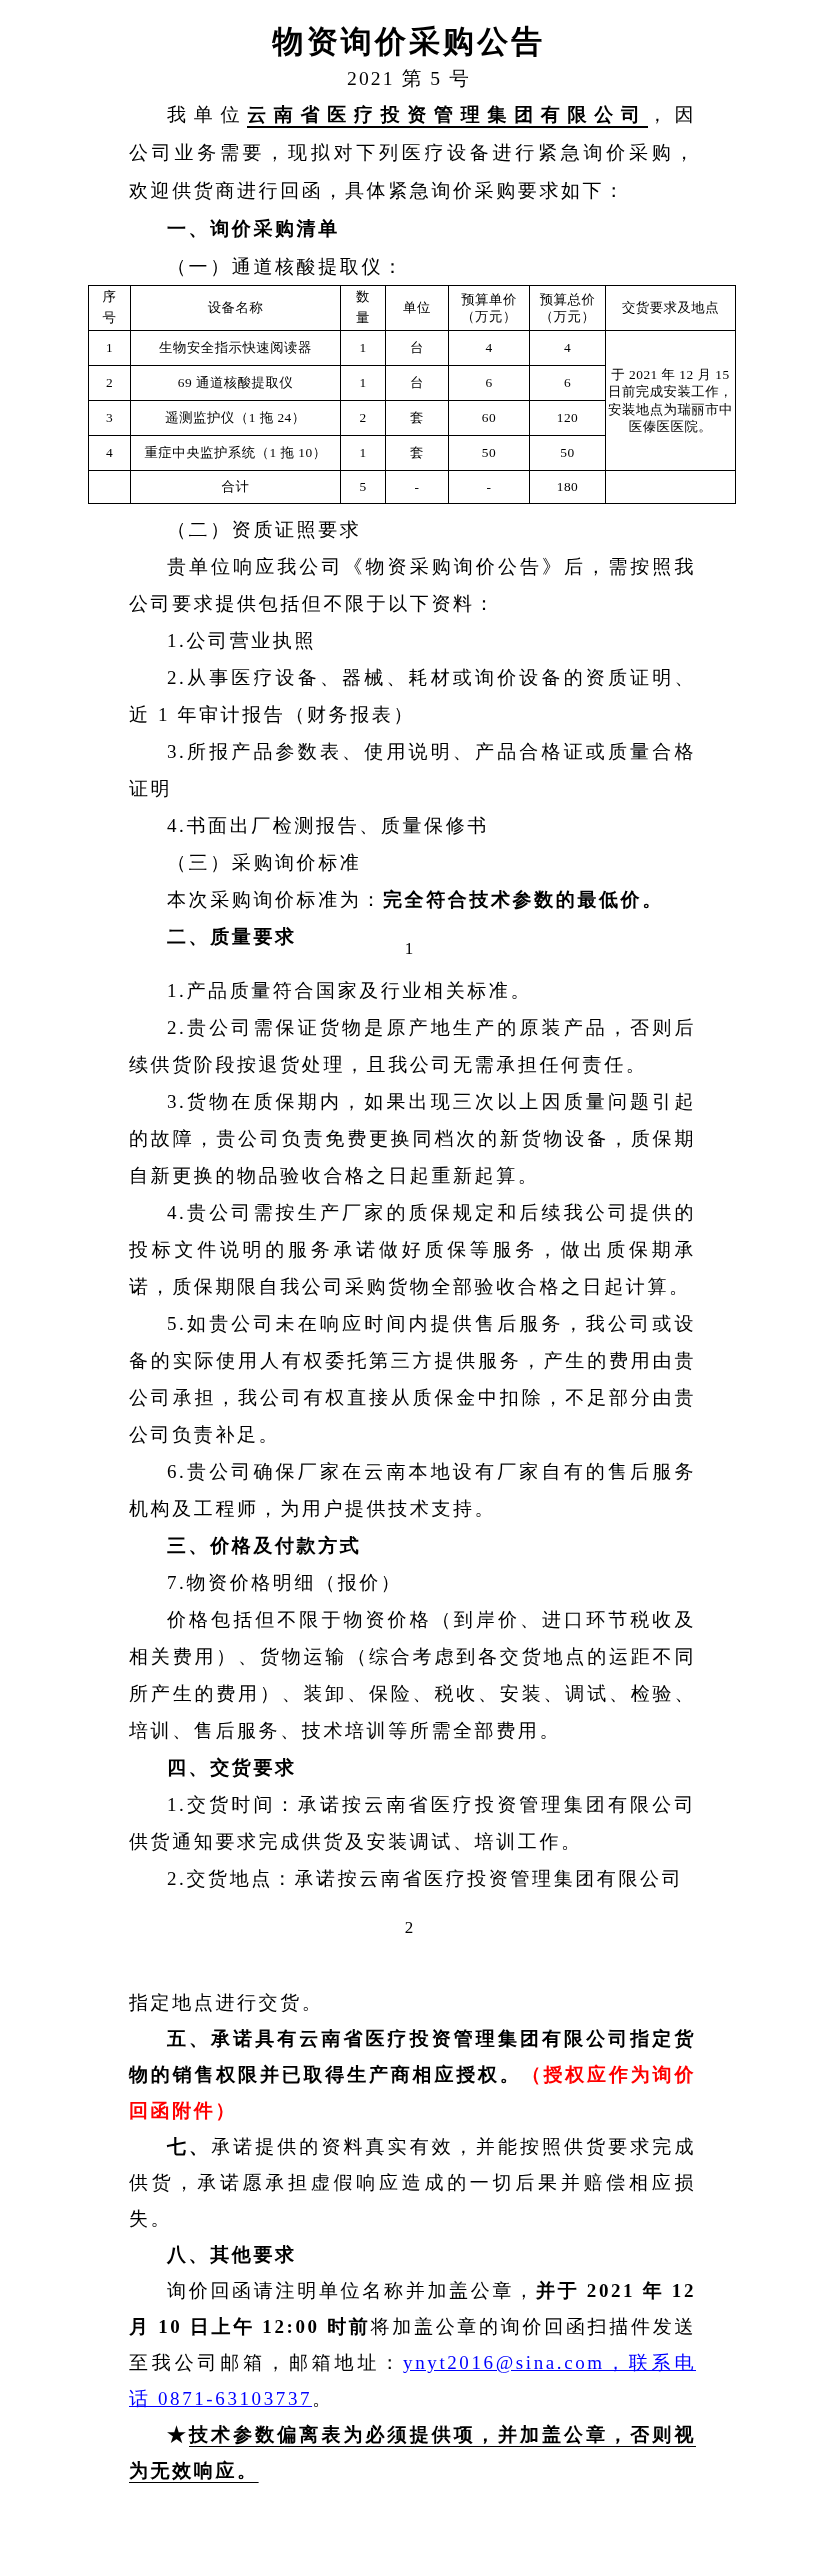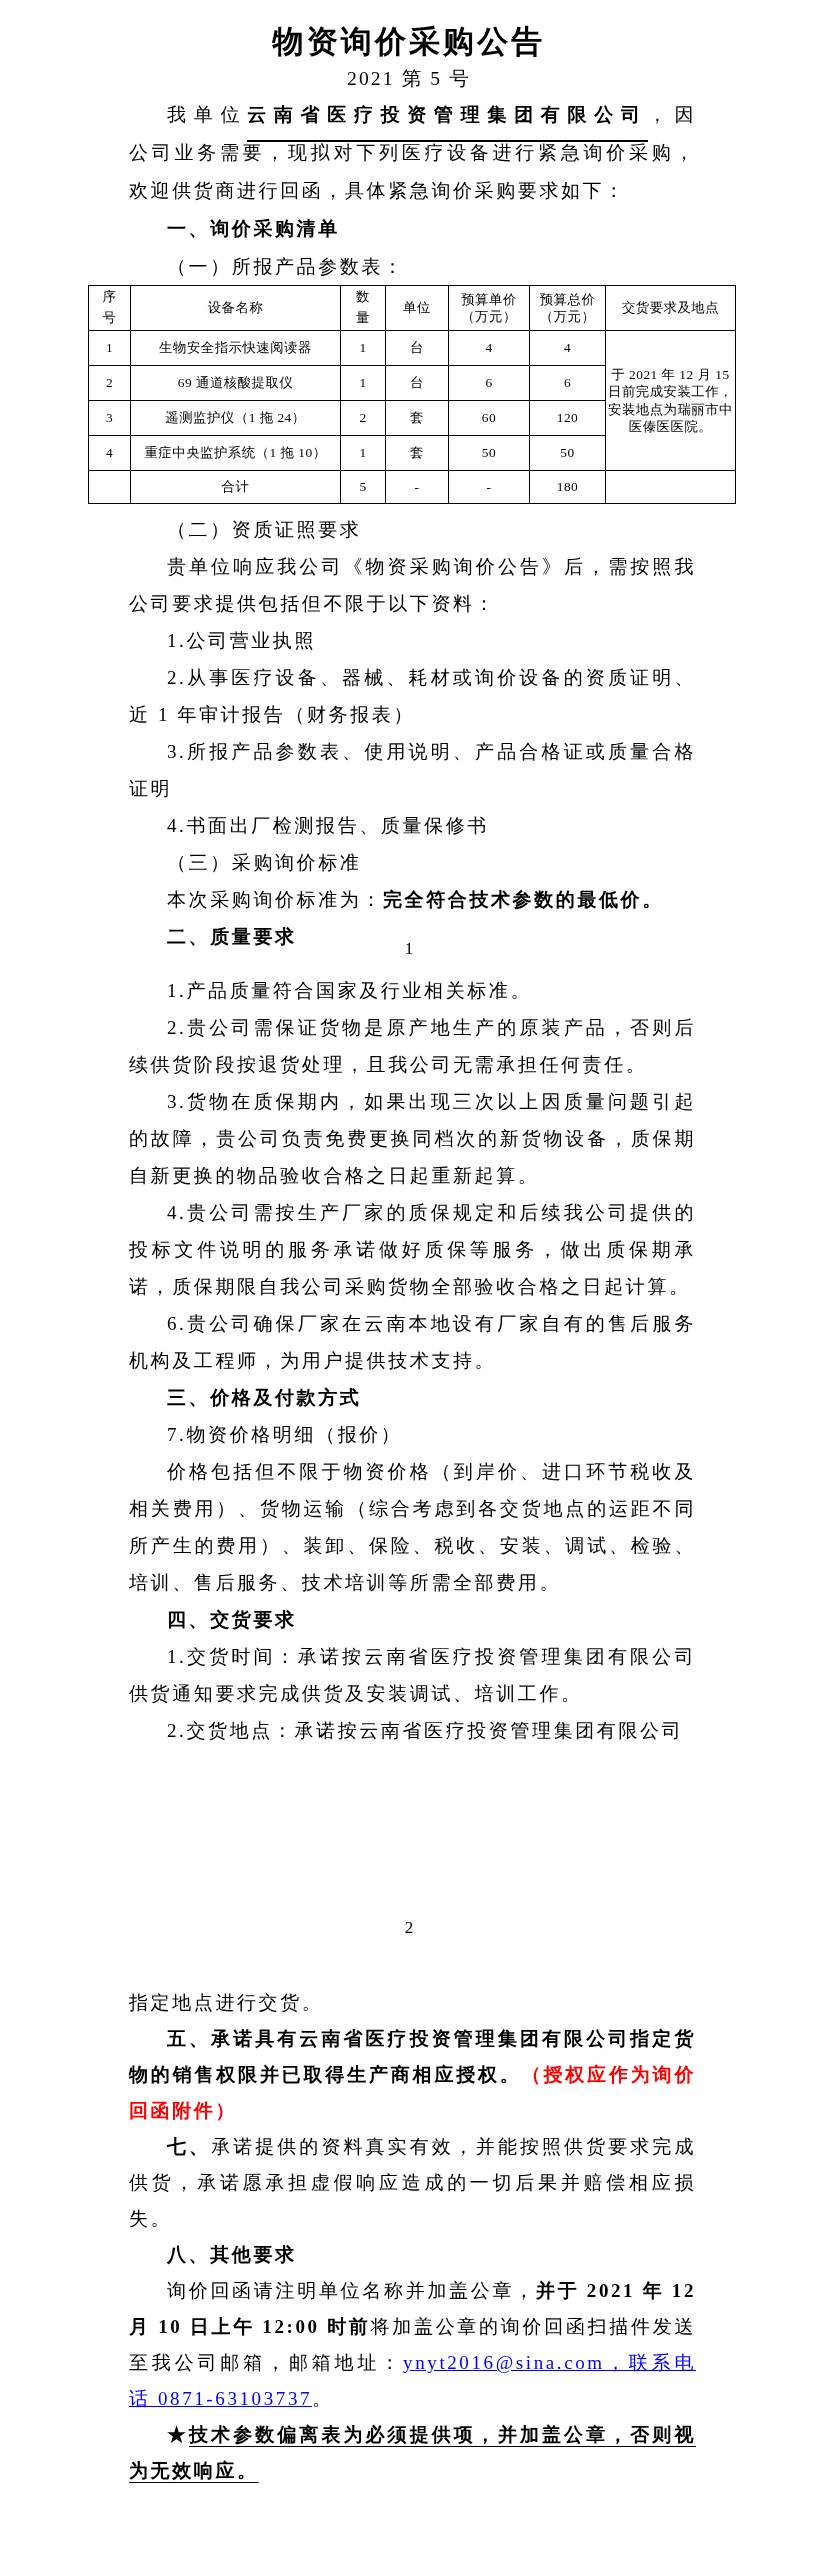--- a/index.html
+++ b/index.html
@@ -12,21 +12,21 @@
              line-height:36px;letter-spacing:3.1px;}
   .issue-no{margin-top:5.2px;text-align:center;font-size:19.6px;line-height:28px;letter-spacing:2.1px;}
 
   p{margin:0;font-size:19px;line-height:37px;letter-spacing:2.6px;text-align:justify;}
   .lh73 p{line-height:38px;}
   .lh70 p{line-height:36px;}
   .indent{text-indent:38px;}
   .bold{font-weight:bold;}
   .red{color:#ff0000;}
   .jline{text-align:justify;text-align-last:justify;}
-  .uline{border-bottom:2.1px solid #000;padding-bottom:15px;}
+  .uline{border-bottom:2.1px solid #000;padding-bottom:1px;}
   .star-u{text-decoration:underline;text-underline-offset:4.6px;}
   .link{color:#0000ff;text-decoration:underline;}
 
   .pagenum{position:absolute;left:0;width:818px;text-align:center;
            font-size:17px;line-height:20.6px;}
 
   table.goods{position:absolute;left:88px;top:285px;border-collapse:collapse;
               table-layout:fixed;width:639px;border-radius:10px;}
   table.goods td{border:1px solid #000;font-size:13.4px;text-align:center;
                  vertical-align:middle;padding:0;letter-spacing:0.5px;line-height:17.5px;}
@@ -48,21 +48,21 @@
   <div class="fullw" style="top:15.5px">
     <h1 class="doc-title">物资询价采购公告</h1>
     <div class="issue-no">2021 第 5 号</div>
   </div>
 
   <div class="abs lh73" style="top:96px">
     <p class="jline" style="text-indent:38px"><span>我单位</span><span class="bold uline">云南省医疗投资管理集团有限公司</span><span>，因</span></p>
     <p class="jline">公司业务需要，现拟对下列医疗设备进行紧急询价采购，</p>
     <p>欢迎供货商进行回函，具体紧急询价采购要求如下：</p>
     <p class="bold indent">一、询价采购清单</p>
-    <p class="indent">（一）所报产品参数表：</p>
+    <p class="indent">（一）通道核酸提取仪：</p>
   </div>
 
   <table class="goods">
     <tbody>
         <tr class="hdr">
       <td class="c-num"><span class="vstack">序号</span></td>
       <td class="c-name">设备名称</td>
       <td class="c-qty"><span class="vstack">数量</span></td>
       <td class="c-unit">单位</td>
       <td class="c-up"><span>预算单价</span><br><span>（万元）</span></td>
@@ -126,20 +126,21 @@
     <p class="bold indent">二、质量要求</p>
   </div>
 
   <div class="pagenum" style="top:939px">1</div>
 
   <div class="abs" style="top:972px">
     <p class="indent">1.产品质量符合国家及行业相关标准。</p>
     <p class="indent">2.贵公司需保证货物是原产地生产的原装产品，否则后续供货阶段按退货处理，且我公司无需承担任何责任。</p>
     <p class="indent">3.货物在质保期内，如果出现三次以上因质量问题引起的故障，贵公司负责免费更换同档次的新货物设备，质保期自新更换的物品验收合格之日起重新起算。</p>
     <p class="indent">4.贵公司需按生产厂家的质保规定和后续我公司提供的投标文件说明的服务承诺做好质保等服务，做出质保期承诺，质保期限自我公司采购货物全部验收合格之日起计算。</p>
+    <p class="indent">5.如贵公司未在响应时间内提供售后服务，我公司或设备的实际使用人有权委托第三方提供服务，产生的费用由贵公司承担，我公司有权直接从质保金中扣除，不足部分由贵公司负责补足。</p>
     <p class="indent">6.贵公司确保厂家在云南本地设有厂家自有的售后服务机构及工程师，为用户提供技术支持。</p>
     <p class="bold indent">三、价格及付款方式</p>
     <p class="indent">7.物资价格明细（报价）</p>
     <p class="indent">价格包括但不限于物资价格（到岸价、进口环节税收及相关费用）、货物运输（综合考虑到各交货地点的运距不同所产生的费用）、装卸、保险、税收、安装、调试、检验、培训、售后服务、技术培训等所需全部费用。</p>
     <p class="bold indent">四、交货要求</p>
     <p class="indent">1.交货时间：承诺按云南省医疗投资管理集团有限公司供货通知要求完成供货及安装调试、培训工作。</p>
     <p class="indent">2.交货地点：承诺按云南省医疗投资管理集团有限公司</p>
   </div>
 
   <div class="pagenum" style="top:1918px">2</div>

